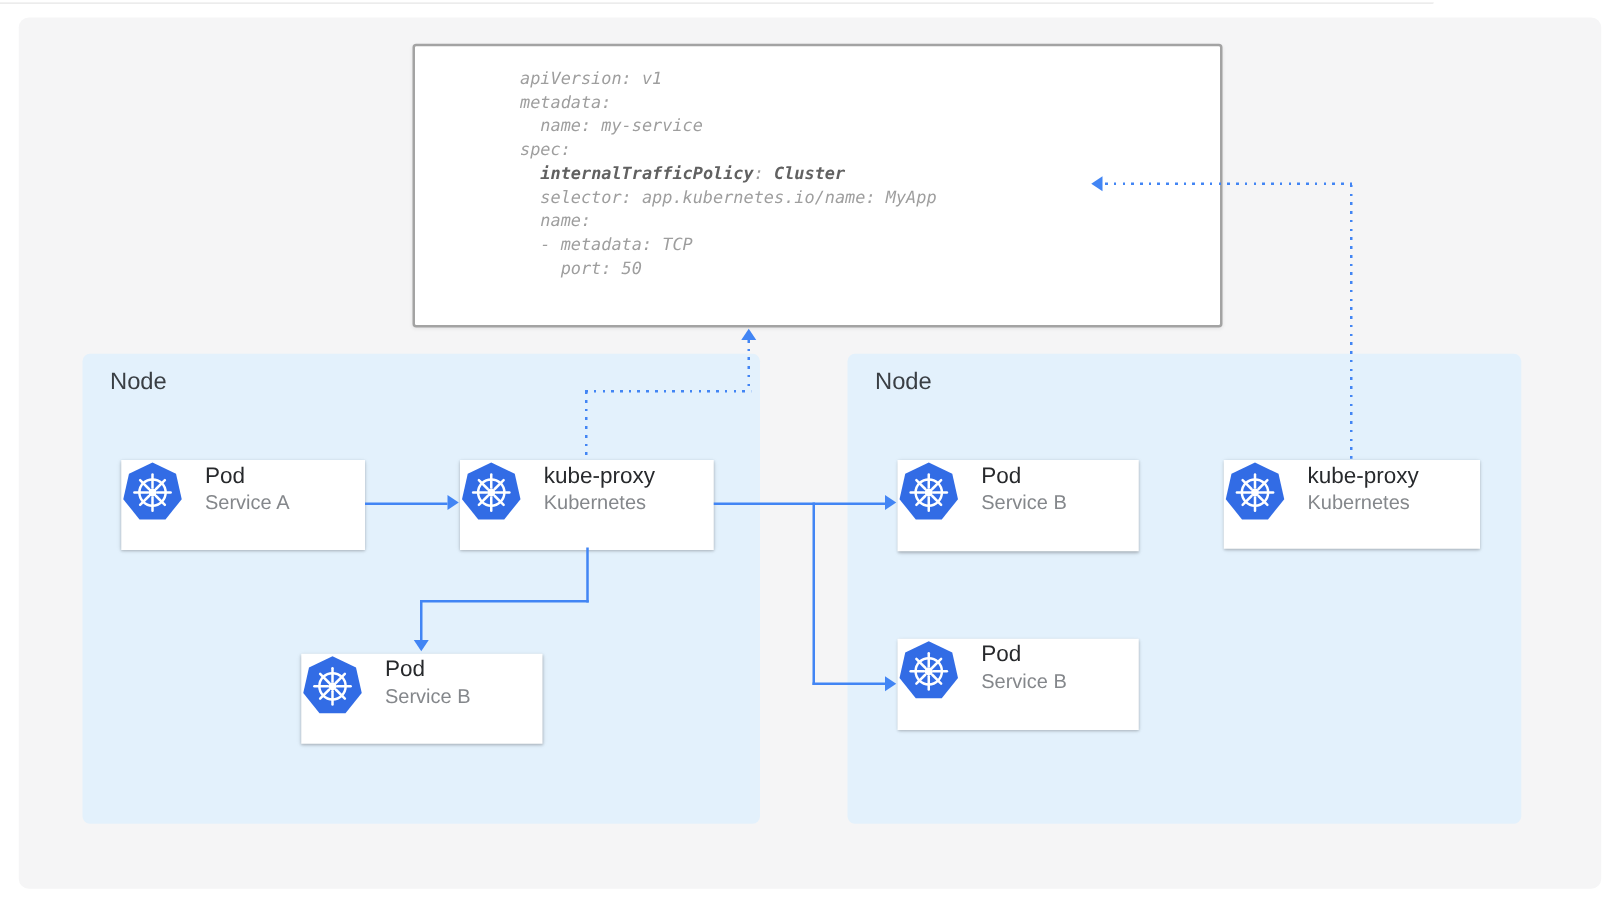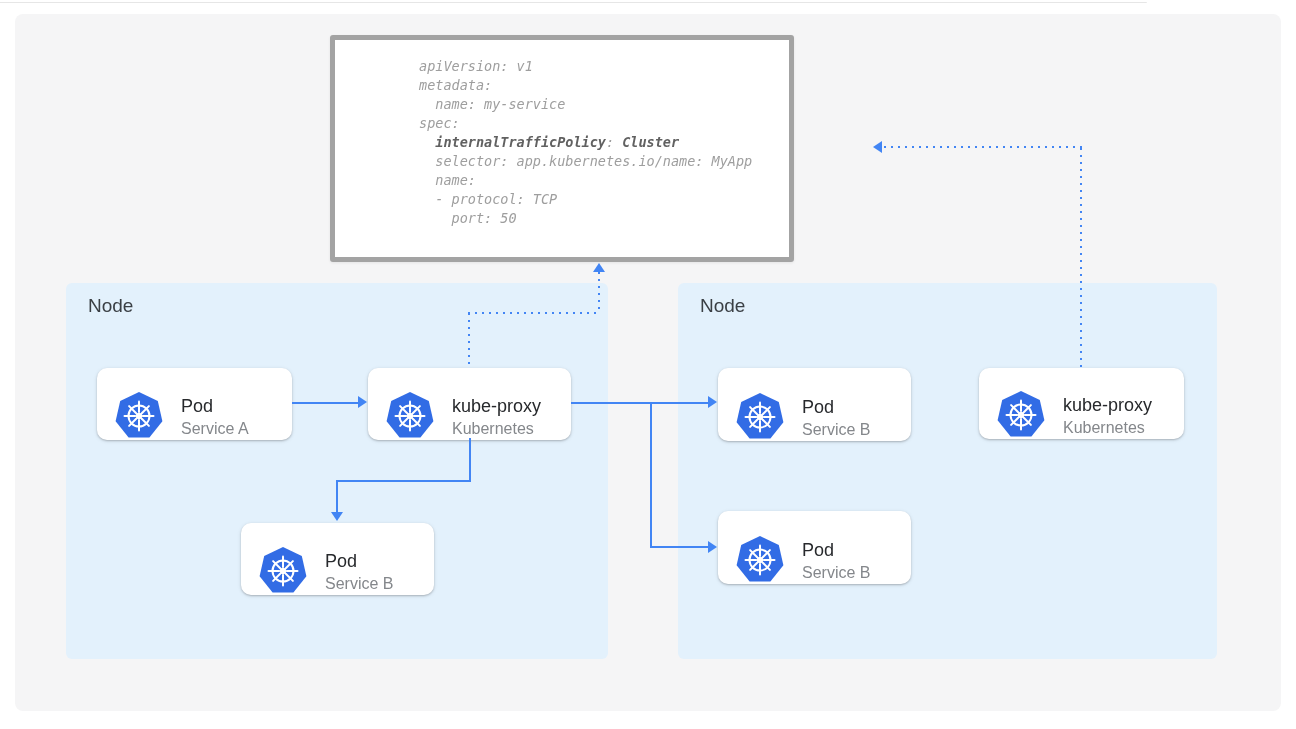--- a/index.html
+++ b/index.html
@@ -24,22 +24,22 @@
   .top-divider{
     position:absolute;left:0;top:2px;width:1147px;height:1px;
     background:#e6e6e6;border-radius:0 0 2px 0;
   }
   .canvas{
     position:absolute;left:15px;top:14px;width:1266px;height:697px;
     background:var(--canvas-bg);border-radius:8px;
   }
   
   .yaml-box{
-    position:absolute;left:330px;top:35px;width:464px;height:227px;
-    background:#ffffff;border:5px solid #a3a3a3;border-radius:3px;
+    position:absolute;left:330px;top:35px;width:648px;height:227px;
+    background:#ffffff;border:2px solid #a3a3a3;border-radius:3px;
     box-shadow:0 1px 3px rgba(0,0,0,.07);
     padding:17px 10px 0 84px;
     font-family:"DejaVu Sans Mono", monospace;
     font-style:italic;
     font-size:13.5px;line-height:19px;
     color:var(--yaml-regular);
   }
   .yaml-line{white-space:pre;}
   .yaml-line .b{font-weight:bold;color:var(--yaml-bold);}
   
@@ -47,24 +47,23 @@
     position:absolute;background:var(--node-bg);border-radius:6px;
   }
   .node-left{left:66px;top:283px;width:542px;height:376px;}
   .node-right{left:678px;top:283px;width:539px;height:376px;}
   .node-label{
     position:absolute;left:22px;top:12px;
     font-size:19px;color:var(--node-label);
   }
   
   .card{
-    position:absolute;background:#ffffff;border-radius:10px;
+    position:absolute;background:#ffffff;border-radius:0;
     box-shadow:0 1px 2px rgba(0,0,0,.2), 0 1px 4px rgba(0,0,0,.1);
-    display:flex;align-items:flex-end;
-    padding-left:17px;
+    display:flex;align-items:flex-start;
   }
   .k8s-icon{width:50px;height:50px;flex:0 0 50px;display:block;}
   .card-text{margin-left:17px;display:flex;flex-direction:column;}
   .card-title{font-size:18px;color:var(--card-title);line-height:24px;}
   .card-subtitle{font-size:16px;color:var(--card-subtitle);line-height:22px;}
   
   .line{position:absolute;background:var(--arrow);}
   .dotv{position:absolute;width:2px;background:repeating-linear-gradient(to bottom,var(--arrow) 0 2px,transparent 2px 7px);}
   .doth{position:absolute;height:2px;background:repeating-linear-gradient(to right,var(--arrow) 0 2px,transparent 2px 7px);}
   .arr{position:absolute;width:0;height:0;}
@@ -101,21 +100,21 @@
 <div class="canvas"></div>
 
 <div class="yaml-box">
   <div class="yaml-line"><span>apiVersion: v1</span></div>
   <div class="yaml-line"><span>metadata:</span></div>
   <div class="yaml-line"><span>  name: my-service</span></div>
   <div class="yaml-line"><span>spec:</span></div>
   <div class="yaml-line"><span>  </span><span class="b">internalTrafficPolicy</span><span>: </span><span class="b">Cluster</span></div>
   <div class="yaml-line"><span>  selector: app.kubernetes.io/name: MyApp</span></div>
   <div class="yaml-line"><span>  name:</span></div>
-  <div class="yaml-line"><span>  - protocol: TCP</span></div>
+  <div class="yaml-line"><span>  - metadata: TCP</span></div>
   <div class="yaml-line"><span>    port: 50</span></div>
 </div>
 
 <div class="node node-left">
   <div class="node-label">Node</div>
 </div>
 
 <div class="node node-right">
   <div class="node-label">Node</div>
 </div>

